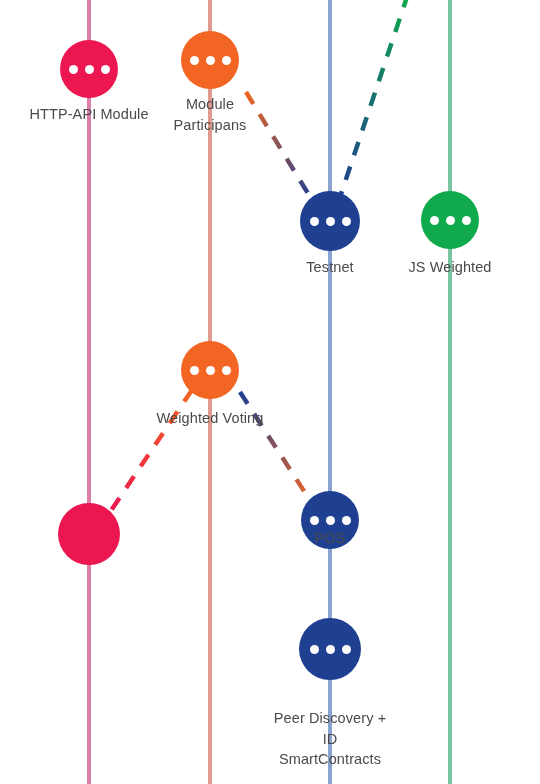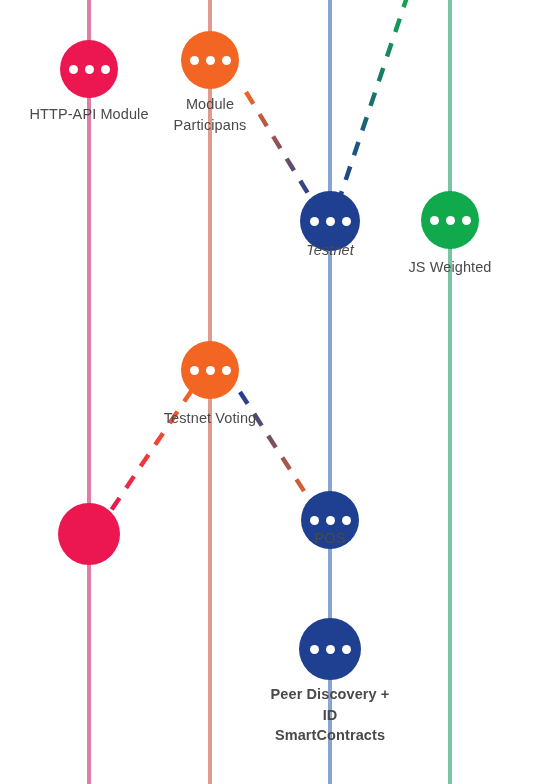--- a/index.html
+++ b/index.html
@@ -111,22 +111,22 @@
       <div class="node" style="left: 299px; top: 618px; width: 62px; height: 62px; background: rgb(31, 63, 145);">
         <span class="dot"></span>
         <span class="dot"></span>
         <span class="dot"></span>
       </div>
     </div>
   <div id="labels-layer">
       <div class="label" style="left: 14px; top: 104px; width: 150px;">HTTP-API Module</div>
       <div class="label" style="left: 145px; top: 94px; width: 130px;">Module
 Participans</div>
-      <div class="label" style="left: 270px; top: 240px; width: 120px; font-style: italic;">Testnet</div>
+      <div class="label" style="left: 270px; top: 257px; width: 120px;">Testnet</div>
       <div class="label" style="left: 385px; top: 257px; width: 130px;">JS Weighted</div>
-      <div class="label" style="left: 125px; top: 408px; width: 170px;">Testnet Voting</div>
+      <div class="label" style="left: 125px; top: 408px; width: 170px;">Weighted Voting</div>
       <div class="label" style="left: 280px; top: 528px; width: 100px;">POS</div>
-      <div class="label" style="left: 235px; top: 684px; width: 190px; font-weight: bold;">Peer Discovery +
+      <div class="label" style="left: 235px; top: 708px; width: 190px;">Peer Discovery +
 ID
 SmartContracts</div>
     </div>
 
 </div>
 
 </body></html>

